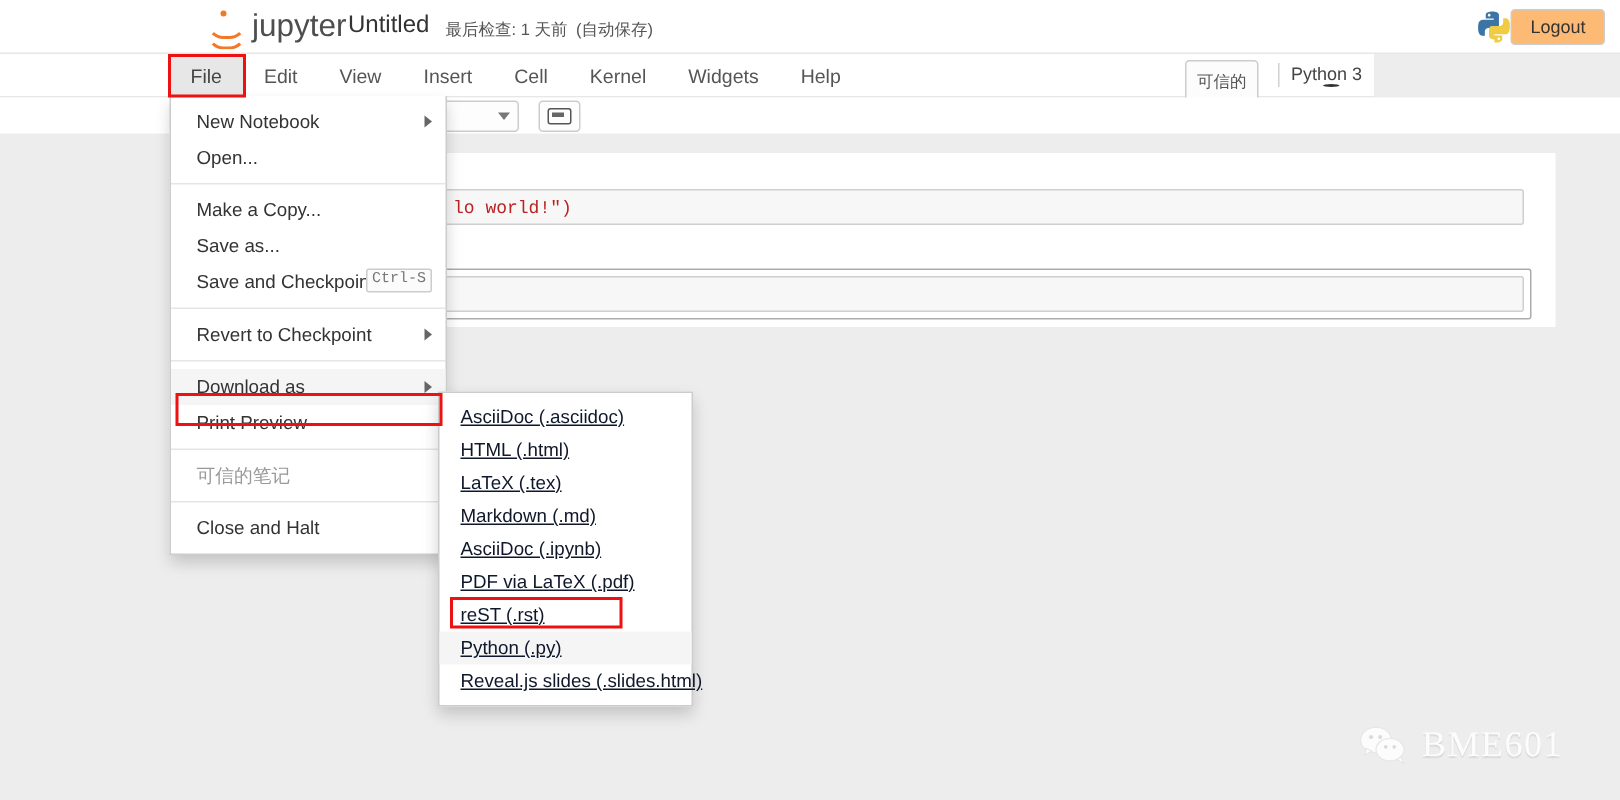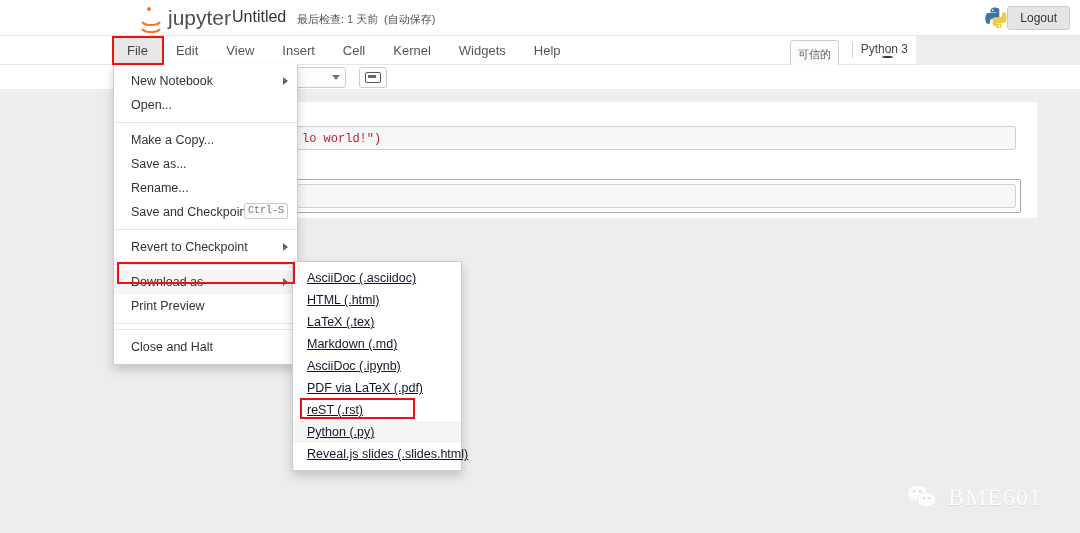--- a/index.html
+++ b/index.html
@@ -95,21 +95,21 @@
     position: absolute;
     right: 72px; top: 6px;
     width: 24px; height: 24px;
   }
   .logout-btn {
     position: absolute;
     right: 10px; top: 6px;
     padding: 3px 12px;
     font-size: 12px;
     color: #333333;
-    background: #e5e5e5;
+    background: #fdba74;
     border: 1px solid #cccccc;
     border-radius: 3px;
     line-height: 16px;
     cursor: pointer;
   }
 
   
   .menubar {
     position: absolute;
     left: 0; top: 36px;
@@ -481,28 +481,28 @@
       </div>
     </div>
   </div>
 
 <div class="dropdown" id="file-dropdown">
     <div class="dd-item"><span>New Notebook</span><span class="dd-arrow"></span></div>
     <div class="dd-item"><span>Open...</span></div>
     <div class="dd-sep"></div>
     <div class="dd-item"><span>Make a Copy...</span></div>
     <div class="dd-item"><span>Save as...</span></div>
-    <div class="dd-item"><span>Rename...</span></div>
     <div class="dd-item"><span>Save and Checkpoint</span><span class="shortcut">Ctrl-S</span></div>
     <div class="dd-sep"></div>
     <div class="dd-item"><span>Revert to Checkpoint</span><span class="dd-arrow"></span></div>
     <div class="dd-sep"></div>
     <div class="dd-item hover"><span>Download as</span><span class="dd-arrow"></span></div>
     <div class="dd-item"><span>Print Preview</span></div>
     <div class="dd-sep"></div>
+    <div class="dd-item disabled"><span>可信的笔记</span></div>
     <div class="dd-sep"></div>
     <div class="dd-item"><span>Close and Halt</span></div>
   </div>
 
 <div class="submenu" id="download-submenu">
     <div class="sm-item">AsciiDoc (.asciidoc)</div>
     <div class="sm-item">HTML (.html)</div>
     <div class="sm-item">LaTeX (.tex)</div>
     <div class="sm-item">Markdown (.md)</div>
     <div class="sm-item">AsciiDoc (.ipynb)</div>

